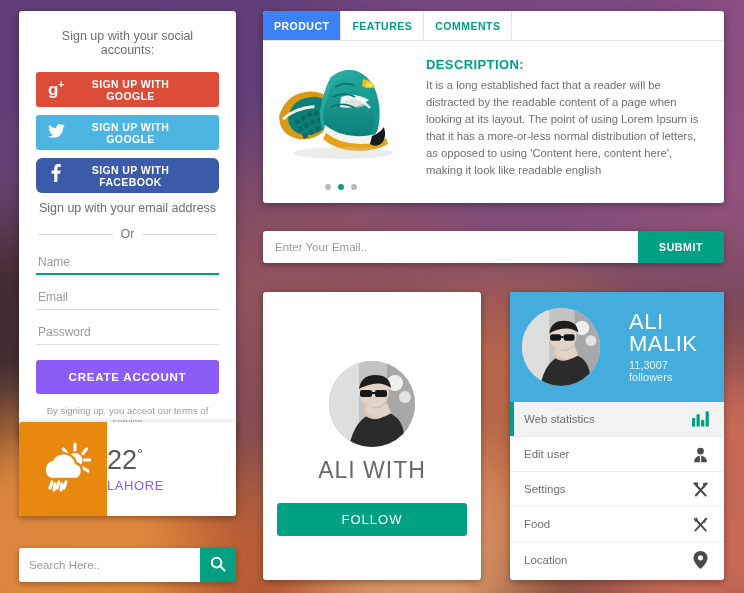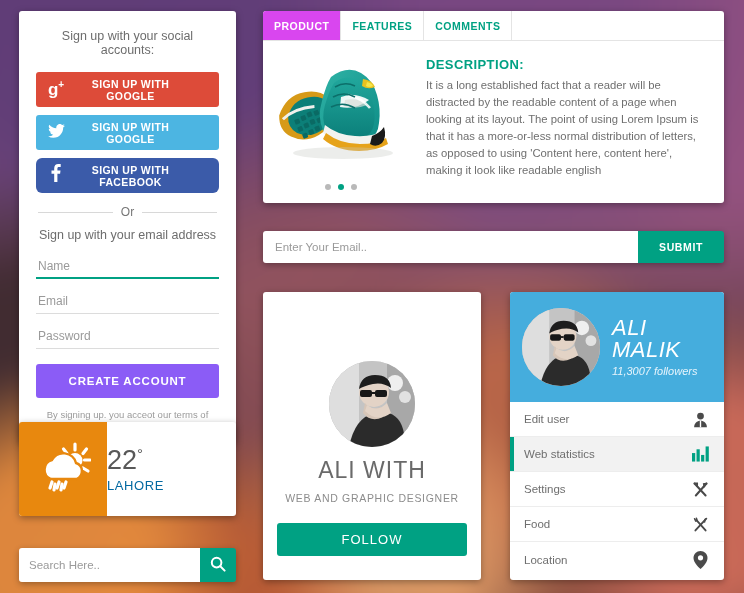--- a/index.html
+++ b/index.html
@@ -90,21 +90,21 @@
   #weather-card {
     position: absolute; left: 19px; top: 422px; width: 217px; height: 94px;
     display: flex; overflow: hidden;
   }
   #weather-icon-panel {
     width: 88px; background: #e8880e; display: flex; align-items: center; justify-content: center;
   }
   #weather-info { flex: 1; display: flex; flex-direction: column; align-items: flex-start; justify-content: center; }
   #weather-temp { font-size: 27px; color: #585858; line-height: 1; }
   #weather-temp sup { font-size: 15px; }
-  #weather-city { font-size: 13px; color: #0369a1; letter-spacing: .6px; margin-top: 4px; }
+  #weather-city { font-size: 13px; color: #8b5cf6; letter-spacing: .6px; margin-top: 4px; }
 
   
   #search-bar {
     position: absolute; left: 19px; top: 548px; width: 217px; height: 34px;
     display: flex; border-radius: 3px; overflow: hidden; box-shadow: 0 2px 6px rgba(0,0,0,.3);
   }
   #search-input {
     flex: 1; border: none; outline: none; padding: 4px 10px; font-size: 11.5px;
     color: #555; font-family: inherit; background: #fff;
   }
@@ -117,21 +117,21 @@
   
   #product-card {
     position: absolute; left: 263px; top: 11px; width: 461px; height: 192px; overflow: hidden;
   }
   #product-tabs { display: flex; height: 30px; border-bottom: 1px solid #e4e4e4; }
   .tab {
     display: flex; align-items: center; padding: 0 11px; font-size: 10.5px; font-weight: bold;
     letter-spacing: .5px; color: #00a183; border-right: 1px solid #e4e4e4; cursor: pointer;
     background: #fff;
   }
-  .tab.active { background: #d946ef; color: #fff; }
+  .tab.active { background: #3b82f6; color: #fff; }
   #product-body { display: flex; padding: 6px 0 0 0; height: 161px; }
   #product-image-wrap {
     width: 155px; position: relative; display: flex; flex-direction: column;
     align-items: center; justify-content: flex-start; padding-top: 6px;
   }
   #shoe-svg { display: block; }
   #carousel-dots { display: flex; gap: 7px; position: absolute; bottom: 12px; left: 50%; transform: translateX(-50%); }
   .dot { width: 6px; height: 6px; border-radius: 50%; background: #b9b9b9; cursor: pointer; }
   .dot.active { background: #00a183; }
   #product-desc { flex: 1; padding: 10px 22px 0 8px; }
@@ -179,21 +179,21 @@
     display: block; width: 190px; height: 33px; margin: 19px auto 16px; background: #00a183;
     border: none; border-radius: 3px; color: #fff; font-size: 13px; letter-spacing: 1px;
     cursor: pointer; font-family: inherit;
   }
 
   
   #menu-card {
     position: absolute; left: 510px; top: 292px; width: 214px; height: 288px; overflow: hidden;
   }
   #menu-header {
-    height: 110px; background: #45addd; display: flex; align-items: center; padding: 0 12px; gap: 12px; font-style: italic;
+    height: 110px; background: #45addd; display: flex; align-items: center; padding: 0 12px; gap: 29px;
   }
   #menu-avatar {
     width: 78px; height: 78px; border-radius: 50%; overflow: hidden; background: #cfcfcf; flex: 0 0 78px;
   }
   #menu-user-info { flex: 1; min-width: 0; }
   #menu-user-name {
     color: #fff; font-size: 22px; line-height: 1.02; letter-spacing: .5px;
   }
   #menu-followers { color: #e6f4fc; font-size: 11px; margin-top: 4px; }
   .menu-item {
@@ -235,27 +235,27 @@
 
     <button class="social-btn" id="btn-facebook">
       <span class="social-ico">
         <svg width="10" height="18" viewBox="0 0 10 18" fill="#fff">
             <path d="M6.4 18V9.8h2.7l.4-3.2H6.4V4.6c0-.9.3-1.5 1.6-1.5h1.7V.1C9.4.1 8.4 0 7.2 0 4.8 0 3.2 1.5 3.2 4.2v2.4H.5v3.2h2.7V18h3.2z"></path>
           </svg>
       </span>
       <span class="social-txt">SIGN UP WITH FACEBOOK</span>
     </button>
 
+    <div id="signup-email-title">Sign up with  your email address</div>
+
     <div id="or-row">
       <span class="ln"></span>
       <span id="or-label">Or</span>
       <span class="ln"></span>
     </div>
-
-    <div id="signup-email-title">Sign up with  your email address</div>
 
     <input class="field focused" id="name-field" placeholder="Name" style="">
     <input class="field" id="email-field" placeholder="Email" style="">
     <input class="field" id="password-field" type="text" placeholder="Password" style="">
 
     <button id="create-account-button">CREATE ACCOUNT</button>
     <div id="terms-text">By signing up. you acceot our terms of service</div>
   </div>
 
   <div class="card" id="weather-card">
@@ -383,21 +383,20 @@
         <path d="M30 28 q2-14 16-14 q15 0 16 13 q-8-6-18-4 q-9 2-14 5z" fill="#1d1d1d"></path>
         <rect x="31" y="29" width="12" height="7" rx="2" fill="#171717"></rect>
         <rect x="46" y="29" width="12" height="7" rx="2" fill="#171717"></rect>
         <rect x="43" y="31" width="3" height="2" fill="#171717"></rect>
         <path d="M36 42 q6 9 16 4 l2 10 q-12 6-20-4z" fill="#d7c6b8"></path>
         <path d="M38 44 q10 8 20-2 l4 10 q-14 10-26-2z" fill="#e3d3c6"></path>
       </svg>
     </div>
     <div id="profile-body">
       <div id="profile-name">ALI WITH</div>
-      <div id="profile-role">WEB AND GRAPHIC DESIGNER</div>
       <button id="follow-button">FOLLOW</button>
     </div>
   </div>
 
   <div class="card" id="menu-card">
     <div id="menu-header">
       <div id="menu-avatar">
         <svg width="78" height="78" viewBox="0 0 86 86">
           <rect width="86" height="86" fill="#c4c4c4"></rect>
           <rect x="0" y="0" width="30" height="86" fill="#dedede"></rect>
@@ -416,39 +415,39 @@
       </div>
       <div id="menu-user-info">
         <div id="menu-user-name">
           <div>ALI</div>
           <div>MALIK</div>
         </div>
         <div id="menu-followers">11,3007 followers</div>
       </div>
     </div>
 
-    <div class="menu-item">
-      <span class="menu-label">Edit user</span>
-      <span class="menu-ico">
-        <svg width="17" height="17" viewBox="0 0 20 20" fill="#4a4a4a">
-            <circle cx="10" cy="6" r="4"></circle>
-            <path d="M2.5 19c0-4.4 3.4-7.5 7.5-7.5s7.5 3.1 7.5 7.5z"></path>
-            <path d="M10 11.5v7.5" stroke="#fff" stroke-width="1.6"></path>
-          </svg>
-      </span>
-    </div>
-
     <div class="menu-item active">
       <span class="menu-label">Web statistics</span>
       <span class="menu-ico">
         <svg width="17" height="16" viewBox="0 0 18 16" fill="#00a183">
             <rect x="0" y="7" width="3.4" height="9"></rect>
             <rect x="4.8" y="3" width="3.4" height="13"></rect>
             <rect x="9.6" y="9" width="3.4" height="7"></rect>
             <rect x="14.4" y="0" width="3.4" height="16"></rect>
+          </svg>
+      </span>
+    </div>
+
+    <div class="menu-item">
+      <span class="menu-label">Edit user</span>
+      <span class="menu-ico">
+        <svg width="17" height="17" viewBox="0 0 20 20" fill="#4a4a4a">
+            <circle cx="10" cy="6" r="4"></circle>
+            <path d="M2.5 19c0-4.4 3.4-7.5 7.5-7.5s7.5 3.1 7.5 7.5z"></path>
+            <path d="M10 11.5v7.5" stroke="#fff" stroke-width="1.6"></path>
           </svg>
       </span>
     </div>
 
     <div class="menu-item">
       <span class="menu-label">Settings</span>
       <span class="menu-ico">
         <svg width="17" height="17" viewBox="0 0 20 20" fill="none" stroke="#4a4a4a" stroke-width="2.4" stroke-linecap="round">
           <path d="M3 3 L16 17"></path>
             <path d="M17 3 L4.5 17"></path>

